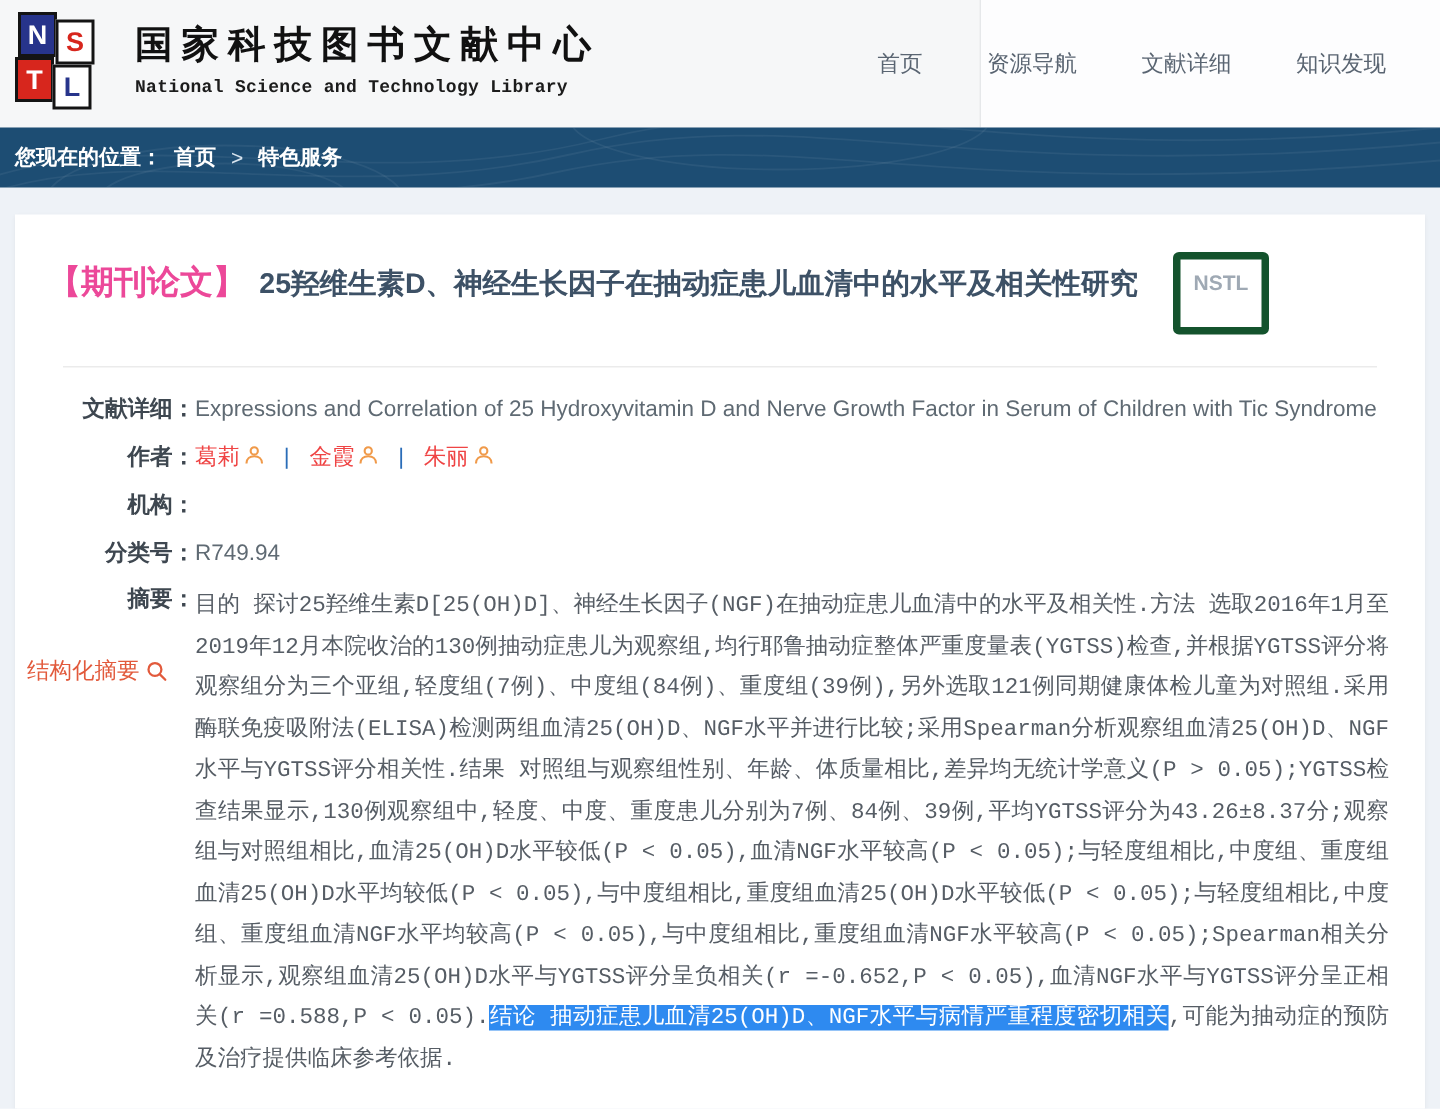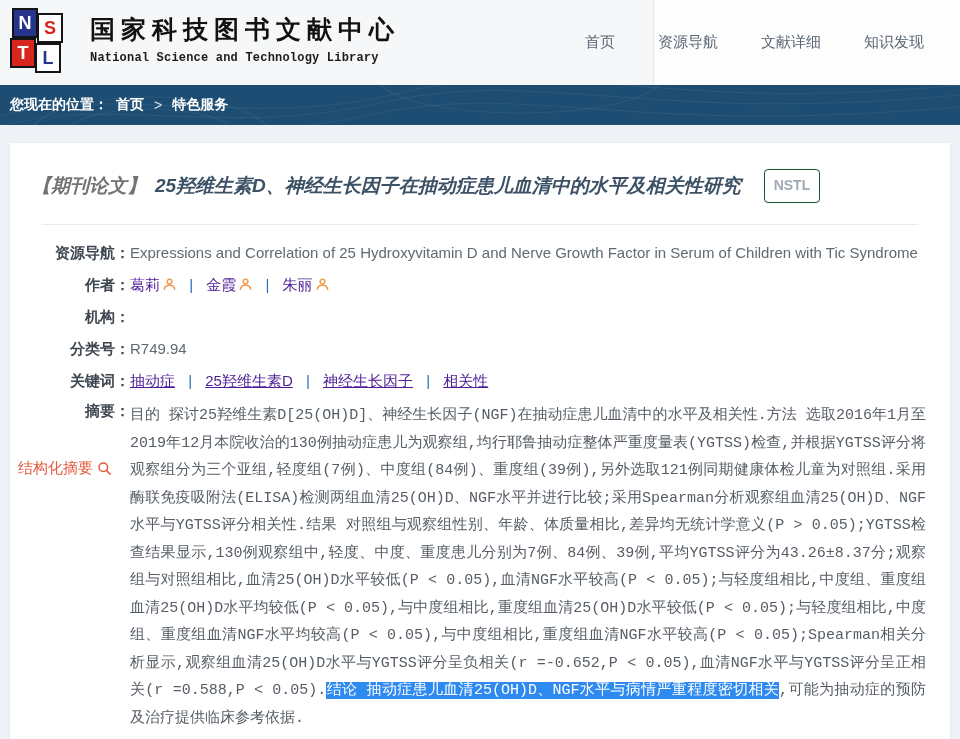--- a/index.html
+++ b/index.html
@@ -29,38 +29,38 @@
   .bc-prefix{position:relative;margin-right:8px;}
   .bc-link{position:relative;color:#fff;text-decoration:none;cursor:pointer;}
   .bc-sep{position:relative;margin:0 10px;font-weight:normal;color:#d8e4ee;}
   .bc-current{position:relative;}
 
   
   .content-bg{padding:18px 10px 0;}
   .card{position:relative;background:#fff;min-height:578px;padding:25px 22px 20px;box-shadow:0 1px 3px rgba(0,0,0,.06);}
 
   .title-row{margin-left:10px;line-height:27px;}
-  .type-tag{font-size:19px;font-weight:bold;color:#737373;font-style:italic;}
-  .title-text{font-size:19px;font-weight:bold;color:#3d5166;font-style:italic;}
-  .nstl-badge{display:inline-block;margin-left:14px;padding:2px 9px 3px;border:1px solid #14532d;border-radius:4px;
+  .type-tag{font-size:22px;font-weight:bold;color:#ec4899;}
+  .title-text{font-size:19px;font-weight:bold;color:#3d5166;}
+  .nstl-badge{display:inline-block;margin-left:14px;padding:2px 9px 16px;border:5px solid #14532d;border-radius:4px;
               color:#9fa9b4;font-size:14px;vertical-align:2px;background:#fff;}
   .divider{border:none;border-top:1px solid #ebebeb;margin:21px 10px 17px;}
 
   .row{display:flex;margin-bottom:11px;font-size:15px;line-height:21px;}
   .label{width:98px;text-align:right;font-weight:bold;color:#3e4750;flex:none;}
   .value{color:#5f6a73;}
-  .link{color:#4c1d95;text-decoration:none;cursor:pointer;}
+  .link{color:#ef4444;text-decoration:none;cursor:pointer;}
   .keyword{text-decoration:underline;}
   .pipe{color:#2a6db8;margin:0 9px;}
   .person-icon{vertical-align:-1px;margin-left:3px;}
 
   .abs-text{width:796px;text-align:justify;color:#565d65;line-height:27.5px;font-size:15px;}
   .hl{background:#2e8af0;color:#fff;}
 
-  .structured{position:absolute;left:8px;top:316px;display:flex;align-items:center;gap:4px;
+  .structured{position:absolute;left:8px;top:295px;display:flex;align-items:center;gap:4px;
               color:#e25a3c;font-size:15px;text-decoration:none;cursor:pointer;}
 </style>
 </head>
 <body>
 
 <header class="site-header">
   <div class="header-right-bg"></div>
   <div class="logo-area">
     <div class="logo-grid">
       <span class="lg lg-n">N</span>
@@ -105,21 +105,21 @@
       <span class="type-tag">【期刊论文】</span>
       <span class="title-text">25羟维生素D、神经生长因子在抽动症患儿血清中的水平及相关性研究</span>
       <span class="nstl-badge">NSTL</span>
     </h1>
 
     <hr class="divider">
 
     <div class="meta">
 
       <div class="row">
-        <span class="label">资源导航：</span>
+        <span class="label">文献详细：</span>
         <span class="value">Expressions and Correlation of 25 Hydroxyvitamin D and Nerve Growth Factor in Serum of Children with Tic Syndrome</span>
       </div>
 
       <div class="row">
         <span class="label">作者：</span>
         <span class="value">
           <a class="link"><span>葛莉</span><svg class="person-icon" width="13" height="13" viewBox="0 0 13 13" fill="none" stroke="#f09a4a" stroke-width="1.4">
                 <circle cx="6.5" cy="3.6" r="2.4"></circle>
                 <path d="M1.3 12 C1.3 8.8 3.6 7.2 6.5 7.2 C9.4 7.2 11.7 8.8 11.7 12"></path>
               </svg></a>
@@ -139,32 +139,20 @@
       <div class="row">
         <span class="label">机构：</span>
       </div>
 
 
       <div class="row">
         <span class="label">分类号：</span>
         <span class="value">R749.94</span>
       </div>
 
-      <div class="row">
-        <span class="label">关键词：</span>
-        <span class="value">
-          <a class="link keyword">抽动症</a>
-          <span class="pipe">|</span>
-          <a class="link keyword">25羟维生素D</a>
-          <span class="pipe">|</span>
-          <a class="link keyword">神经生长因子</a>
-          <span class="pipe">|</span>
-          <a class="link keyword">相关性</a>
-        </span>
-      </div>
 
       <div class="row" style="margin-bottom:0;font-family:Liberation Mono, monospace;">
         <span class="label">摘要：</span>
         <div class="abs-text"><span>目的 探讨25羟维生素D[25(OH)D]、神经生长因子(NGF)在抽动症患儿血清中的水平及相关性.方法 选取2016年1月至2019年12月本院收治的130例抽动症患儿为观察组,均行耶鲁抽动症整体严重度量表(YGTSS)检查,并根据YGTSS评分将观察组分为三个亚组,轻度组(7例)、中度组(84例)、重度组(39例),另外选取121例同期健康体检儿童为对照组.采用酶联免疫吸附法(ELISA)检测两组血清25(OH)D、NGF水平并进行比较;采用Spearman分析观察组血清25(OH)D、NGF水平与YGTSS评分相关性.结果 对照组与观察组性别、年龄、体质量相比,差异均无统计学意义(P &gt; 0.05);YGTSS检查结果显示,130例观察组中,轻度、中度、重度患儿分别为7例、84例、39例,平均YGTSS评分为43.26±8.37分;观察组与对照组相比,血清25(OH)D水平较低(P &lt; 0.05),血清NGF水平较高(P &lt; 0.05);与轻度组相比,中度组、重度组血清25(OH)D水平均较低(P &lt; 0.05),与中度组相比,重度组血清25(OH)D水平较低(P &lt; 0.05);与轻度组相比,中度组、重度组血清NGF水平均较高(P &lt; 0.05),与中度组相比,重度组血清NGF水平较高(P &lt; 0.05);Spearman相关分析显示,观察组血清25(OH)D水平与YGTSS评分呈负相关(r =-0.652,P &lt; 0.05),血清NGF水平与YGTSS评分呈正相关(r =0.588,P &lt; 0.05).</span><span class="hl">结论 抽动症患儿血清25(OH)D、NGF水平与病情严重程度密切相关</span><span>,可能为抽动症的预防及治疗提供临床参考依据.</span></div>
       </div>
 
     </div>
 
     <a class="structured">
       <span>结构化摘要</span>

